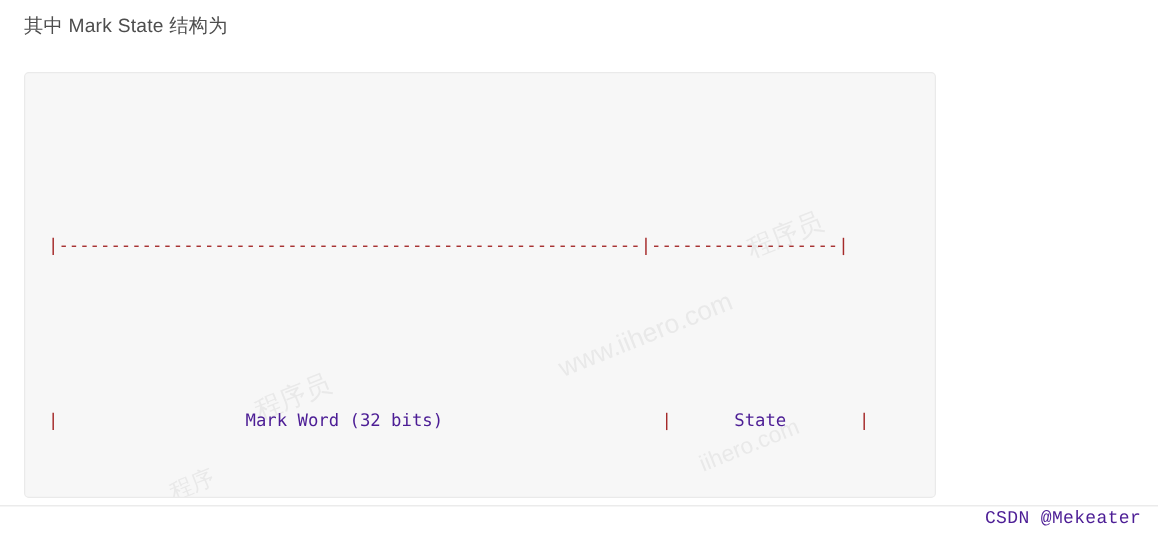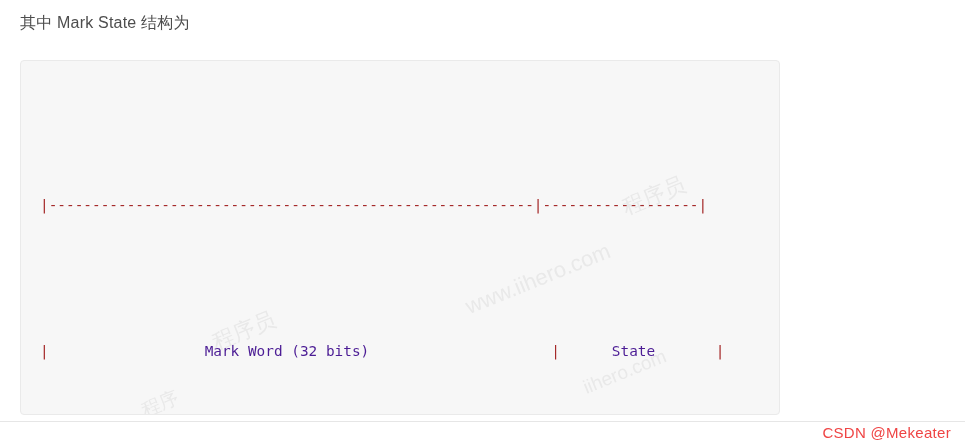--- a/index.html
+++ b/index.html
@@ -86,23 +86,24 @@
     top: 421px;
     width: 965px;
     height: 1px;
     background: #e6e6e6;
   }
   #footer-credit {
     position: absolute;
     right: 14px;
     top: 424px;
     font-size: 15px;
-    color: #ef4444;
+    color: #4c1d95;
     letter-spacing: 0.3px;
     white-space: pre;
+    font-family: Liberation Mono, monospace;
   }
 </style>
 </head>
 <body>
 
 <div id="intro-paragraph">其中 Mark State 结构为</div>
 
 <div id="code-block">
 
   <div id="code-lines">

